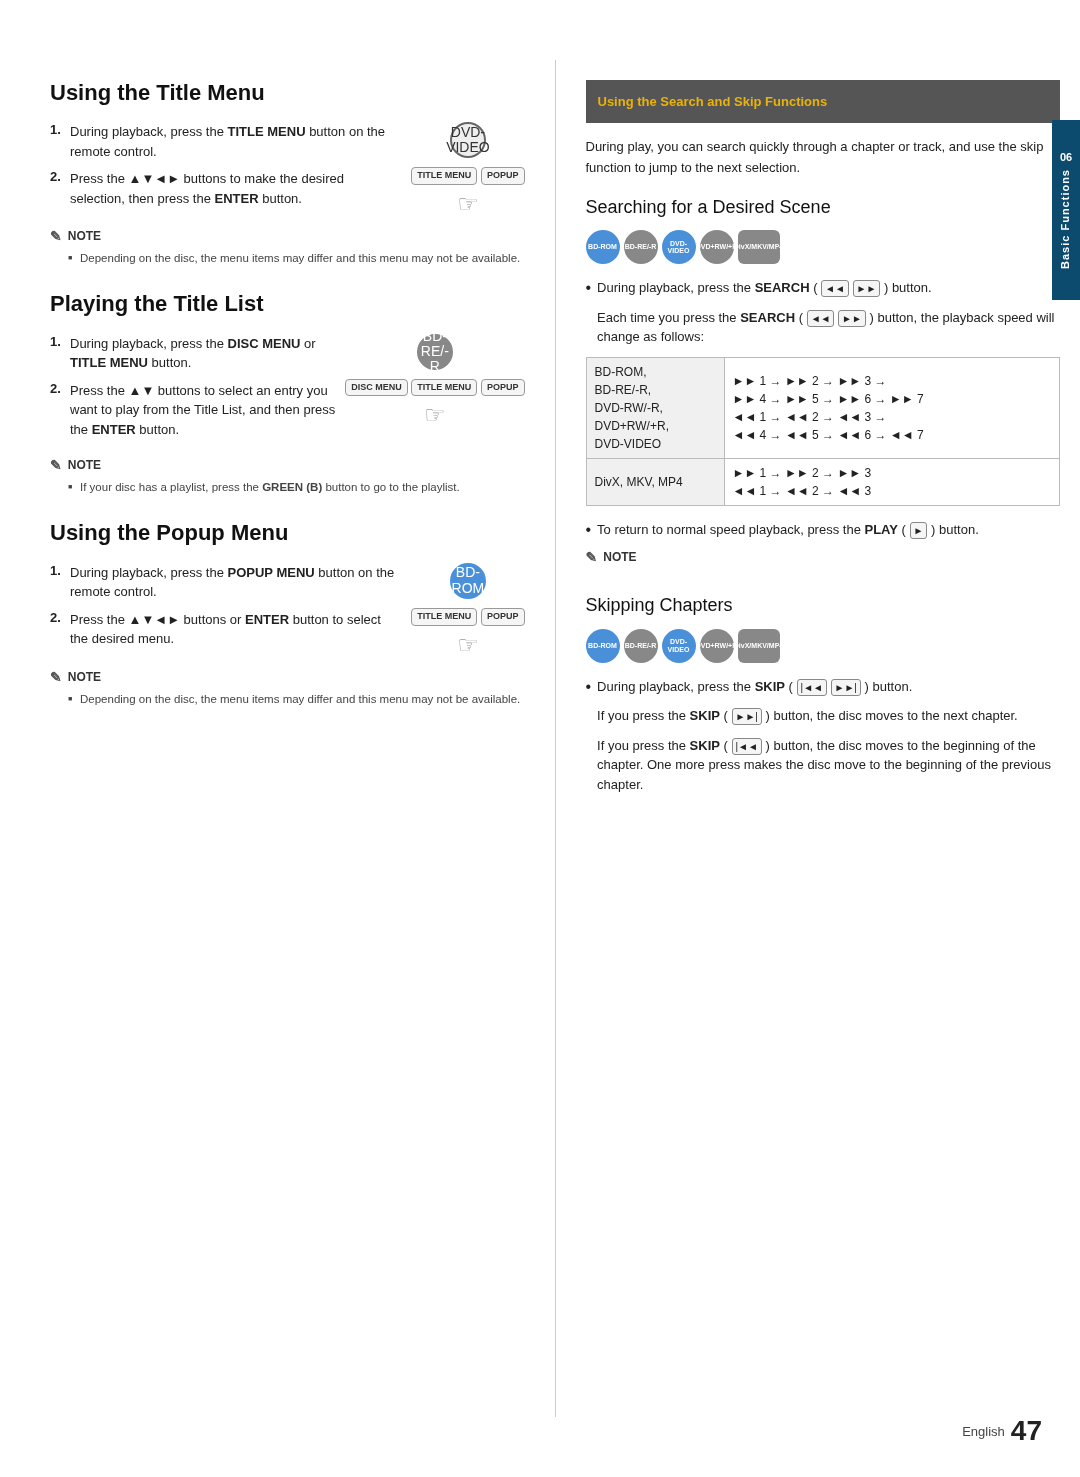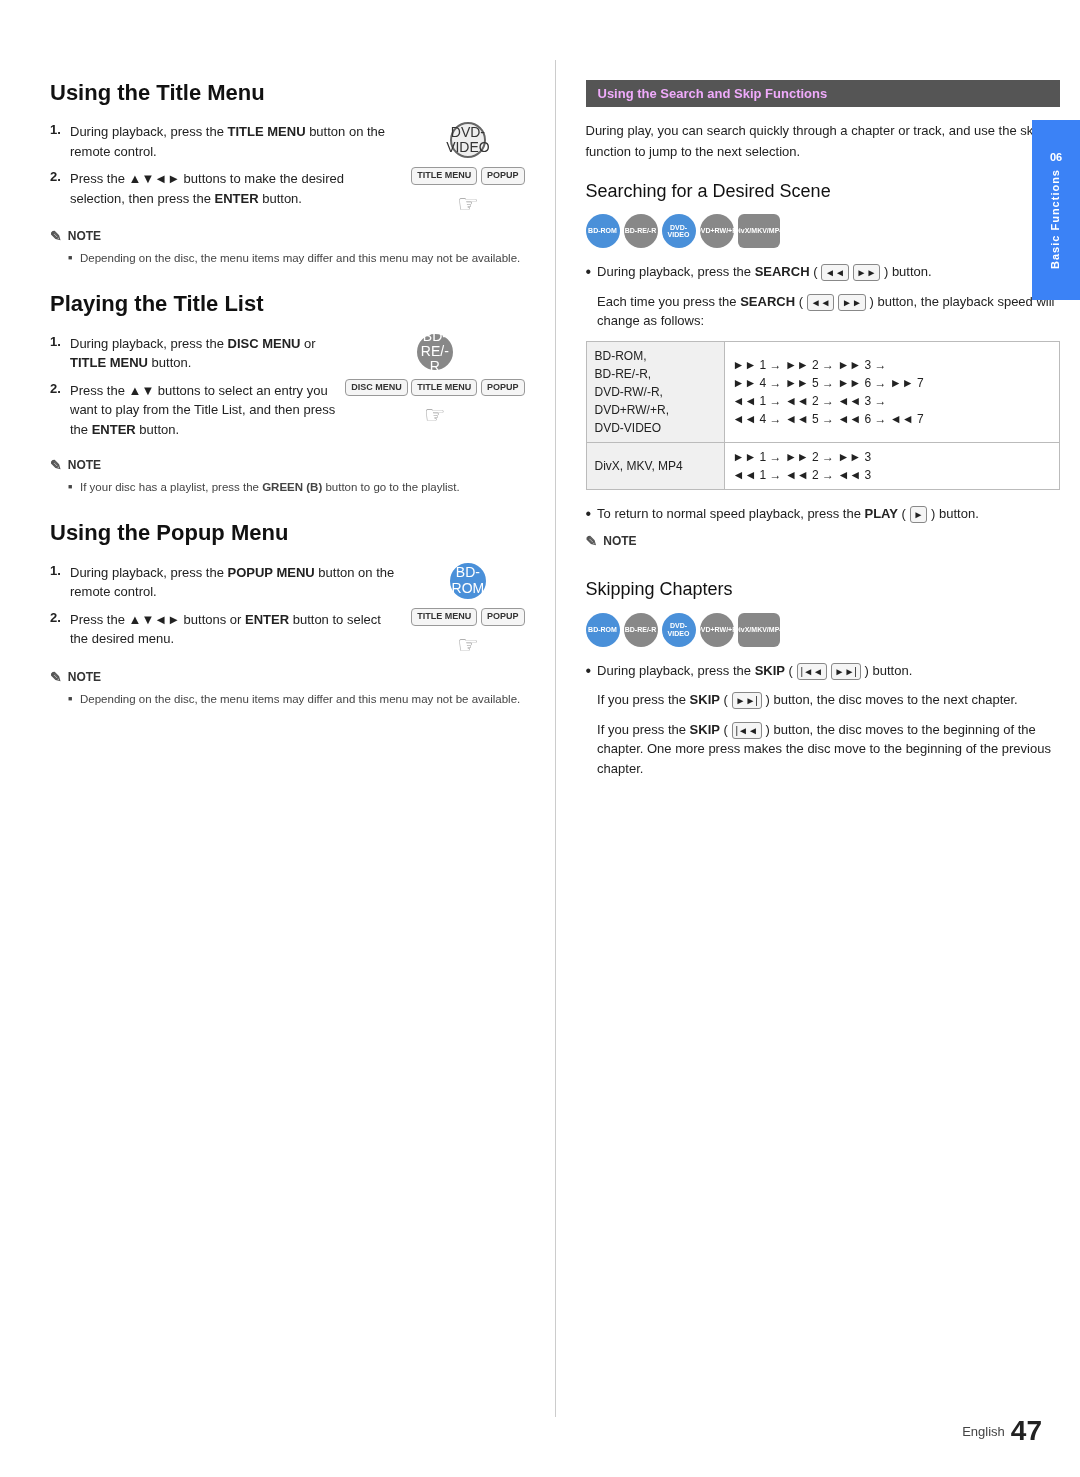--- a/index.html
+++ b/index.html
@@ -18,22 +18,22 @@
       width: 1080px;
       min-height: 1477px;
       padding: 60px 0 60px 0;
     }
 
     
     .side-tab {
       position: absolute;
       right: 0;
       top: 120px;
-      width: 48px;
-      background: #3b82f6;
+      width: 28px;
+      background: #0c4a6e;
       display: flex;
       flex-direction: column;
       align-items: center;
       justify-content: center;
       padding: 14px 4px;
       z-index: 10;
       min-height: 180px;
     }
     .side-tab-text {
       color: #fff;
@@ -86,24 +86,24 @@
       font-size: 18px;
       font-weight: normal;
       color: #111;
       margin-bottom: 12px;
       margin-top: 30px;
       line-height: 1.2;
     }
 
     .section-header-box {
       background: #555;
-      color: #f0abfc;
+      color: #eab308;
       font-size: 13px;
       font-weight: bold;
-      padding: 6px 12px;
+      padding: 14px 12px;
       margin-bottom: 14px;
     }
 
     
     .steps-with-image {
       display: flex;
       gap: 10px;
       margin-bottom: 10px;
     }
     .steps-text {

